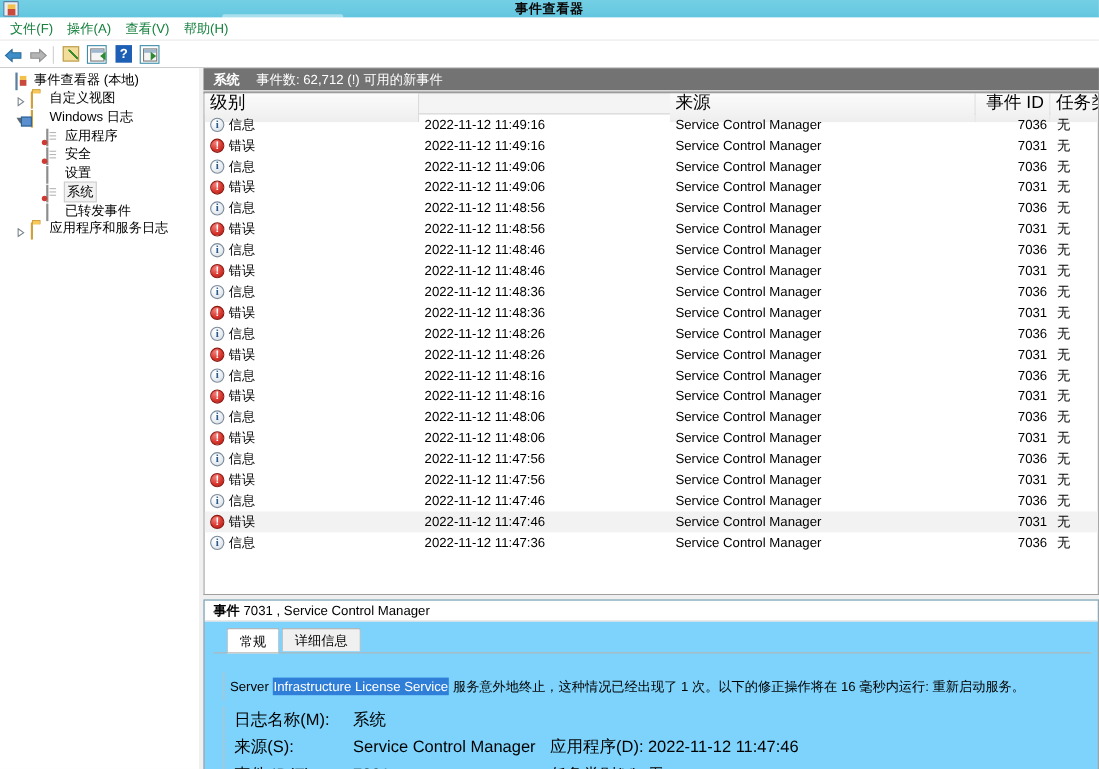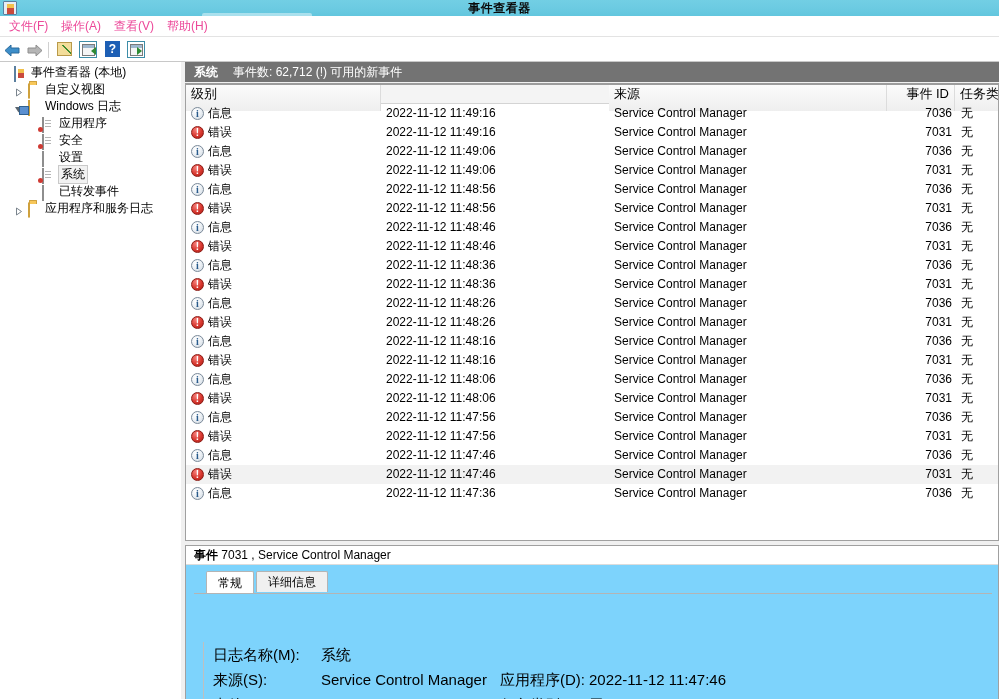--- a/index.html
+++ b/index.html
@@ -39,21 +39,21 @@
   }
 
   
   #menubar {
     position: absolute; left: 0; top: 16px; width: 999px; height: 21px;
     background: #ffffff;
     border-bottom: 1px solid #e3e3e3;
   }
   #menubar .menu-item {
     position: absolute; top: 0; height: 21px; line-height: 21px;
-    padding: 0 7px; font-size: 12px; color: #ec4899; white-space: nowrap;
+    padding: 0 7px; font-size: 12px; color: #15803d; white-space: nowrap;
     cursor: default;
   }
 
   
   #toolbar {
     position: absolute; left: 0; top: 37px; width: 999px; height: 25px;
     background: #ffffff;
     border-bottom: 1px solid #c8c8c8;
   }
   .tb-btn {
@@ -214,21 +214,21 @@
     position: absolute; left: 0; top: 21px; width: 814px; height: 458px;
     background: #fff; border: 1px solid #a0a0a0; border-top: 2px solid #9c9c9c;
     overflow: hidden;
   }
   #grid-head {
     position: relative; height: 19px; background: #f4f4f4;
     border-bottom: 1px solid #d4d4d4;
   }
   #grid-head .hcell {
     position: absolute; top: 0; height: 26px; line-height: 18px;
-    font-size: 13px; padding-left: 5px; white-space: nowrap;
+    font-size: 16px; padding-left: 5px; white-space: nowrap;
     border-right: 1px solid #dcdcdc;
     background: linear-gradient(to bottom, #fbfbfb, #eeeeee);
     cursor: default;
   }
   #grid-rows { position: relative; }
   .grow {
     position: relative; height: 19px; line-height: 19px; white-space: nowrap;
     cursor: default;
   }
   .grow.sel { background: #f2f2f2; }
@@ -422,21 +422,21 @@
         </div>
         <div class="tree-row">
           <span class="t-icon" style="left: 42px;"><span class="ico-log"></span></span>
           <span class="t-label" style="left: 59px;">已转发事件</span>
         </div>
         <div class="tree-row">
           <span class="twisty" style="left: 14px;"><svg width="9" height="9" viewBox="0 0 9 9">
               <path d="M2.5 1 L7.5 4.5 L2.5 8 Z" fill="none" stroke="#7a848d" stroke-width="1"></path>
             </svg></span>
           <span class="t-icon" style="left: 28px;"><span class="ico-folder"></span></span>
-          <span class="t-label" style="left: 45px;">应用程序和服务日志</span>
+          <span class="t-label" style="left: 45px; font-family: Liberation Mono, monospace;">应用程序和服务日志</span>
         </div>
       </div>
   </div>
   <div id="tree-splitter"></div>
 
   <div id="content-pane">
 
     <div id="list-caption">
       <span class="cap-name">系统</span>
       <span class="cap-count">事件数: 62,712 (!) 可用的新事件</span>
@@ -607,20 +607,23 @@
       <div id="detail-title">
         <b>事件</b><span>&nbsp;</span><span>7031 , Service Control Manager</span>
       </div>
 
       <div id="tabs">
         <div class="tab active">常规</div>
         <div class="tab">详细信息</div>
       </div>
       <div id="tab-underline"></div>
 
+      <div id="msg-box">
+        <span>Server </span><span class="hl">Infrastructure License Service</span><span> 服务意外地终止，这种情况已经出现了 1 次。以下的修正操作将在 16 毫秒内运行: 重新启动服务。</span>
+      </div>
 
       <div id="fields">
           <div class="frow">
             <span class="flabel">日志名称(M):</span>
             <span class="fvalue">系统</span>
           </div>
           <div class="frow">
             <span class="flabel">来源(S):</span>
             <span class="fvalue">Service Control Manager</span>
             <span class="flabel2">应用程序(D):</span>

